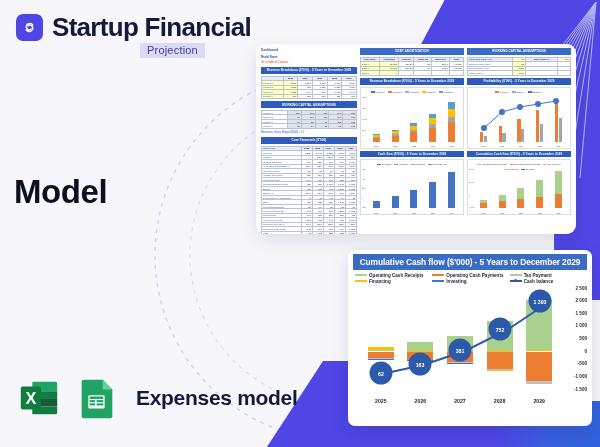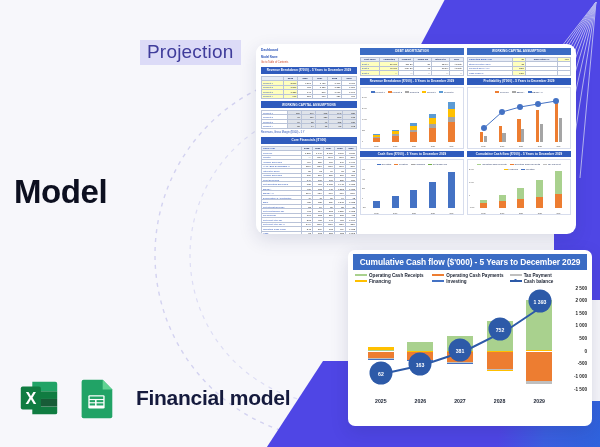--- a/index.html
+++ b/index.html
@@ -56,21 +56,21 @@
   .brand-title {
     font-size: 26px; font-weight: bold; color: #151a3d;
     letter-spacing: -0.7px;
   }
   .brand-sub-wrap {
     position: absolute; left: 140px; top: 40px; z-index: 5;
   }
   .brand-sub {
     display: inline-block;
     background: #dcdbf7; color: #3f3c9b;
-    font-size: 19px; padding: 1px 7px 2px 7px;
+    font-size: 11px; padding: 1px 7px 2px 7px;
     letter-spacing: 0.2px;
   }
 
   
   .headline {
     position: absolute; left: 14px; top: 173px; z-index: 5;
     font-size: 33px; font-weight: bold; color: #0d1020;
     line-height: 1.18; letter-spacing: -0.4px;
   }
 
@@ -200,20 +200,29 @@
   </svg>
 
   <svg class="bg-arcs" viewBox="0 0 330 370">
     <circle cx="300" cy="185" r="185" fill="none" stroke="#d3d2f0" stroke-width="1.4" stroke-dasharray="4 5"></circle>
     <circle cx="300" cy="185" r="150" fill="none" stroke="#ddddf4" stroke-width="1.2" stroke-dasharray="4 5"></circle>
   </svg>
 
   <div class="bg-triangle"></div>
   <div class="bg-bottom-band"></div>
 
+  <div class="logo-row">
+    <div class="logo-mark">
+      <svg width="17" height="17" viewBox="0 0 24 24" fill="none" stroke="#ffffff" stroke-width="2.1" stroke-linecap="round">
+        <path d="M16.5 8.5 A5 5 0 0 0 7.5 11.5 A4 4 0 0 0 14 14.5"></path>
+        <path d="M7.5 15.5 A5 5 0 0 0 16.5 12.5 A4 4 0 0 0 10 9.5"></path>
+      </svg>
+    </div>
+    <div class="brand-title">Startup Financial</div>
+  </div>
   <div class="brand-sub-wrap">
     <span class="brand-sub">Projection</span>
   </div>
 
   <div class="headline">
     <div>Model</div>
   </div>
 
   <div class="footer-row">
     <svg width="46" height="46" viewBox="0 0 48 48">
@@ -229,21 +238,21 @@
       <path d="M31 5l10 10H31z" fill="#5fd392"></path>
       <rect x="16" y="21" width="17" height="14" rx="1.4" fill="#ffffff"></rect>
       <g fill="#21a366">
         <rect x="17.4" y="22.4" width="14.2" height="2.6"></rect>
         <rect x="17.4" y="26.2" width="5.6" height="2.2"></rect>
         <rect x="24.6" y="26.2" width="7" height="2.2"></rect>
         <rect x="17.4" y="29.6" width="5.6" height="2.2"></rect>
         <rect x="24.6" y="29.6" width="7" height="2.2"></rect>
       </g>
     </svg>
-    <span class="footer-label">Financial model</span>
+    <span class="footer-label">Expenses model</span>
   </div>
 
   <div class="dash-card">
     <div class="dash-grid">
 
       <div class="dash-col dcol-a">
         <div class="mini-title">Dashboard</div>
         <div class="mini-title" style="font-size:2.8px">Model Name</div>
         <div class="mini-sub">Go to Table of Contents</div>
         <div class="bar-head">Revenue Breakdown ($'000) - 5 Years to December 2029</div>

